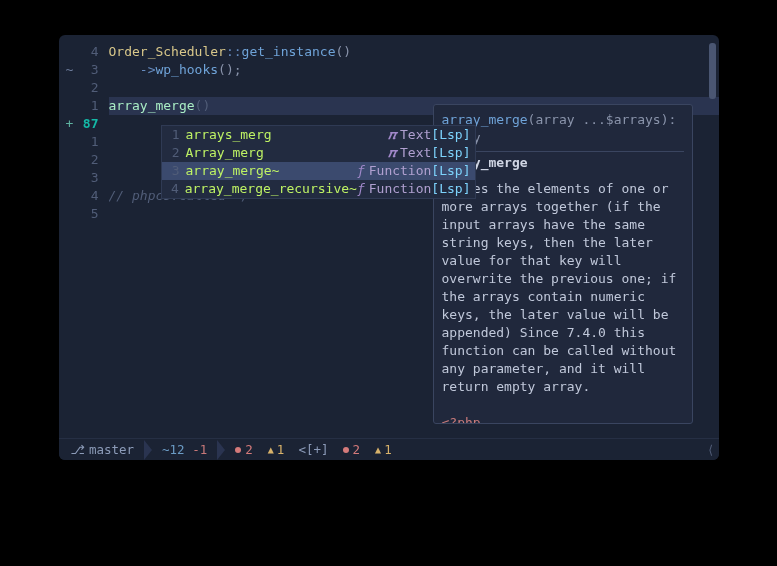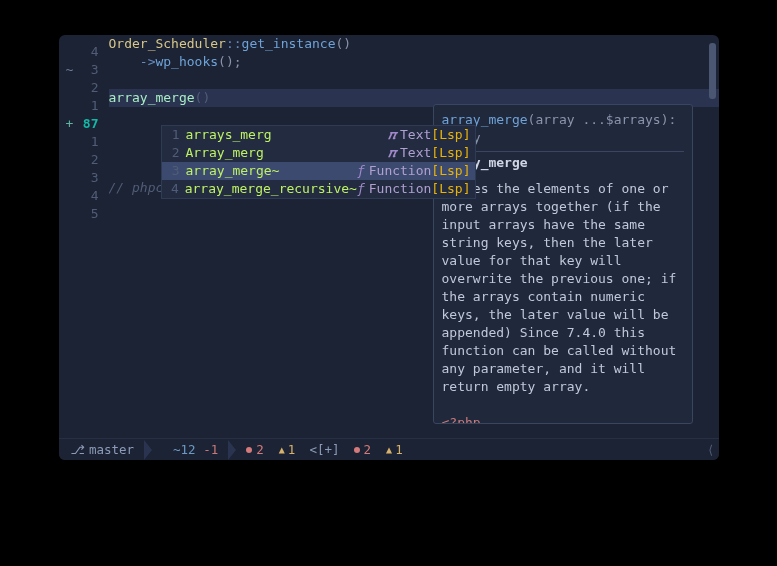--- a/index.html
+++ b/index.html
@@ -42,20 +42,21 @@
       gap: 6px;
       padding-right: 6px;
     }
     .sign { width: 10px; text-align: center; }
     .sign.plus { color: #5fb3a1; }
     .sign.tilde { color: #6b7a99; }
     .lnum { color: #515d78; min-width: 18px; }
     .lnum.cur { color: #14b8a6; font-weight: bold; }
     .code {
       flex: 1;
+      padding-top: 8px;
       position: relative;
       overflow: hidden;
     }
     .line {
       height: 18px;
       line-height: 18px;
       white-space: pre;
       color: #c0c8da;
     }
     .line.cursor-line {
@@ -89,21 +90,21 @@
     }
     .popup-row.sel {
       background: #3b4a6e;
     }
     .popup-idx { color: #515d78; width: 14px; text-align: right; margin-right: 6px; }
     .popup-word { color: #bef264; flex: 0 0 auto; }
     .popup-spacer { flex: 1; }
     .popup-icon { color: #a088c9; margin-right: 4px; font-style: italic; }
     .popup-icon.fn { color: #a088c9; }
     .popup-kind { color: #b0a0d0; }
-    .popup-src { color: #eab308; }
+    .popup-src { color: #7dd3fc; }
 
     .doc-panel {
       position: absolute;
       top: 69px;
       left: 374px;
       width: 260px;
       height: 320px;
       background: #20283c;
       border: 1px solid #3a4560;
       border-radius: 3px;
@@ -143,21 +144,21 @@
       border-top: 1px solid #262f44;
     }
     .seg {
       display: flex;
       align-items: center;
       height: 20px;
       padding: 0 8px;
       position: relative;
     }
     .seg.branch { color: #8c9bb8; }
-    .seg.diff { color: #8c9bb8; margin-left: 11px; }
+    .seg.diff { color: #8c9bb8; }
     .diff-mod { color: #6b9bc4; }
     .diff-del { color: #c87878; }
     .diag-err { color: #d47a7a; }
     .diag-warn { color: #d8b26a; }
     .chev {
       display: inline-block;
       width: 0; height: 0;
       border-top: 10px solid transparent;
       border-bottom: 10px solid transparent;
       border-left: 8px solid #2a3450;

